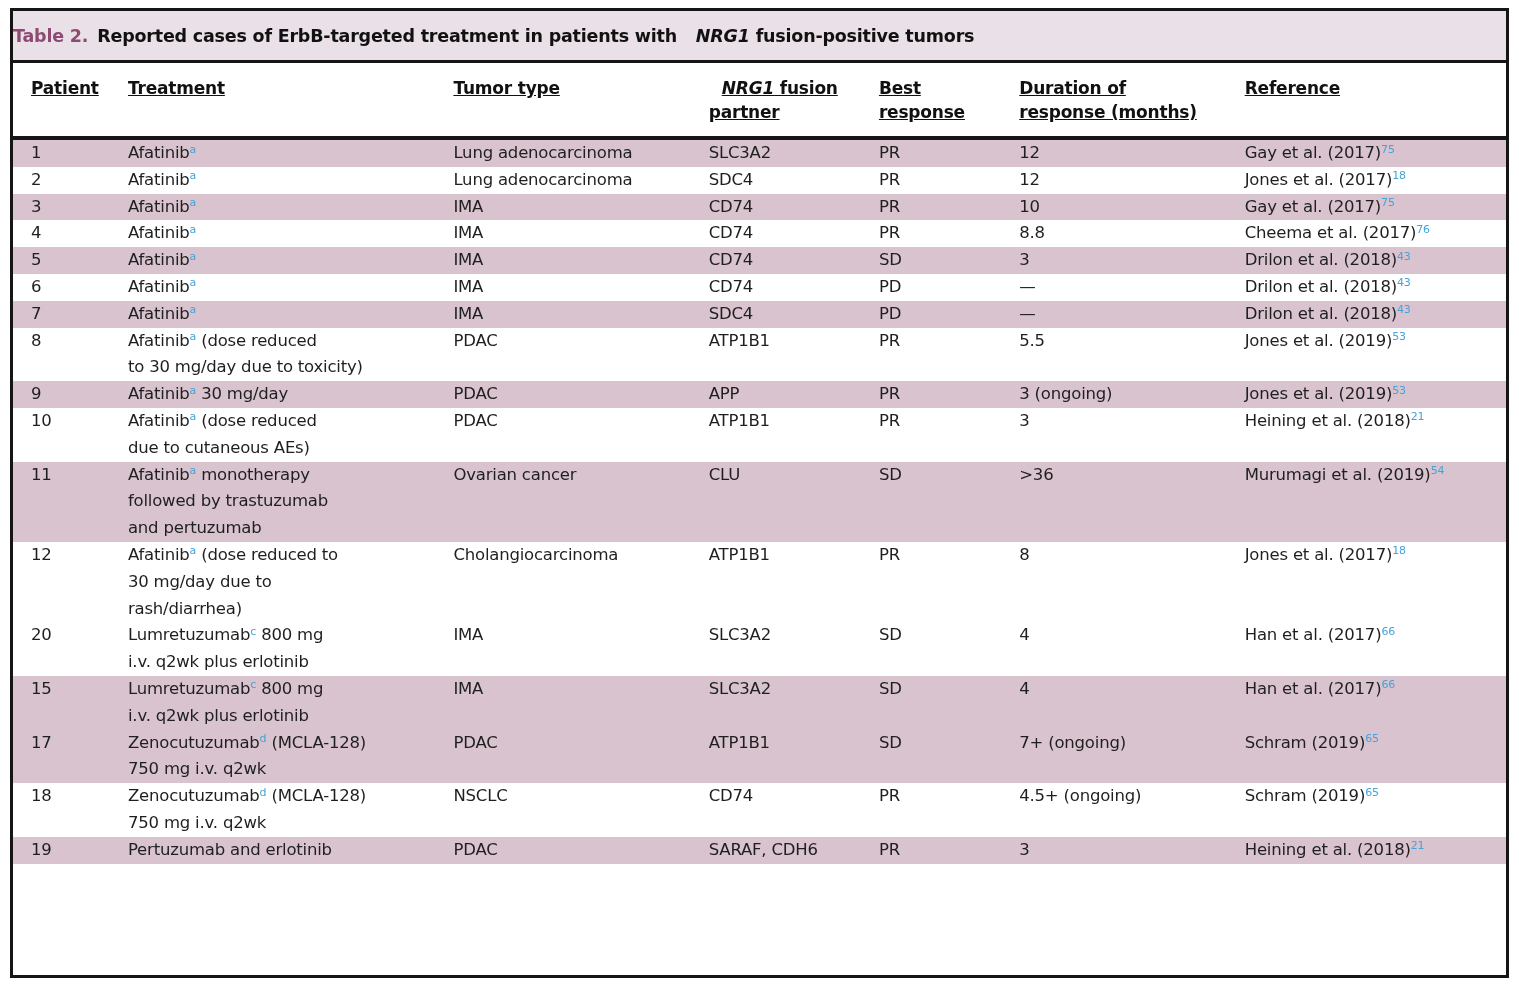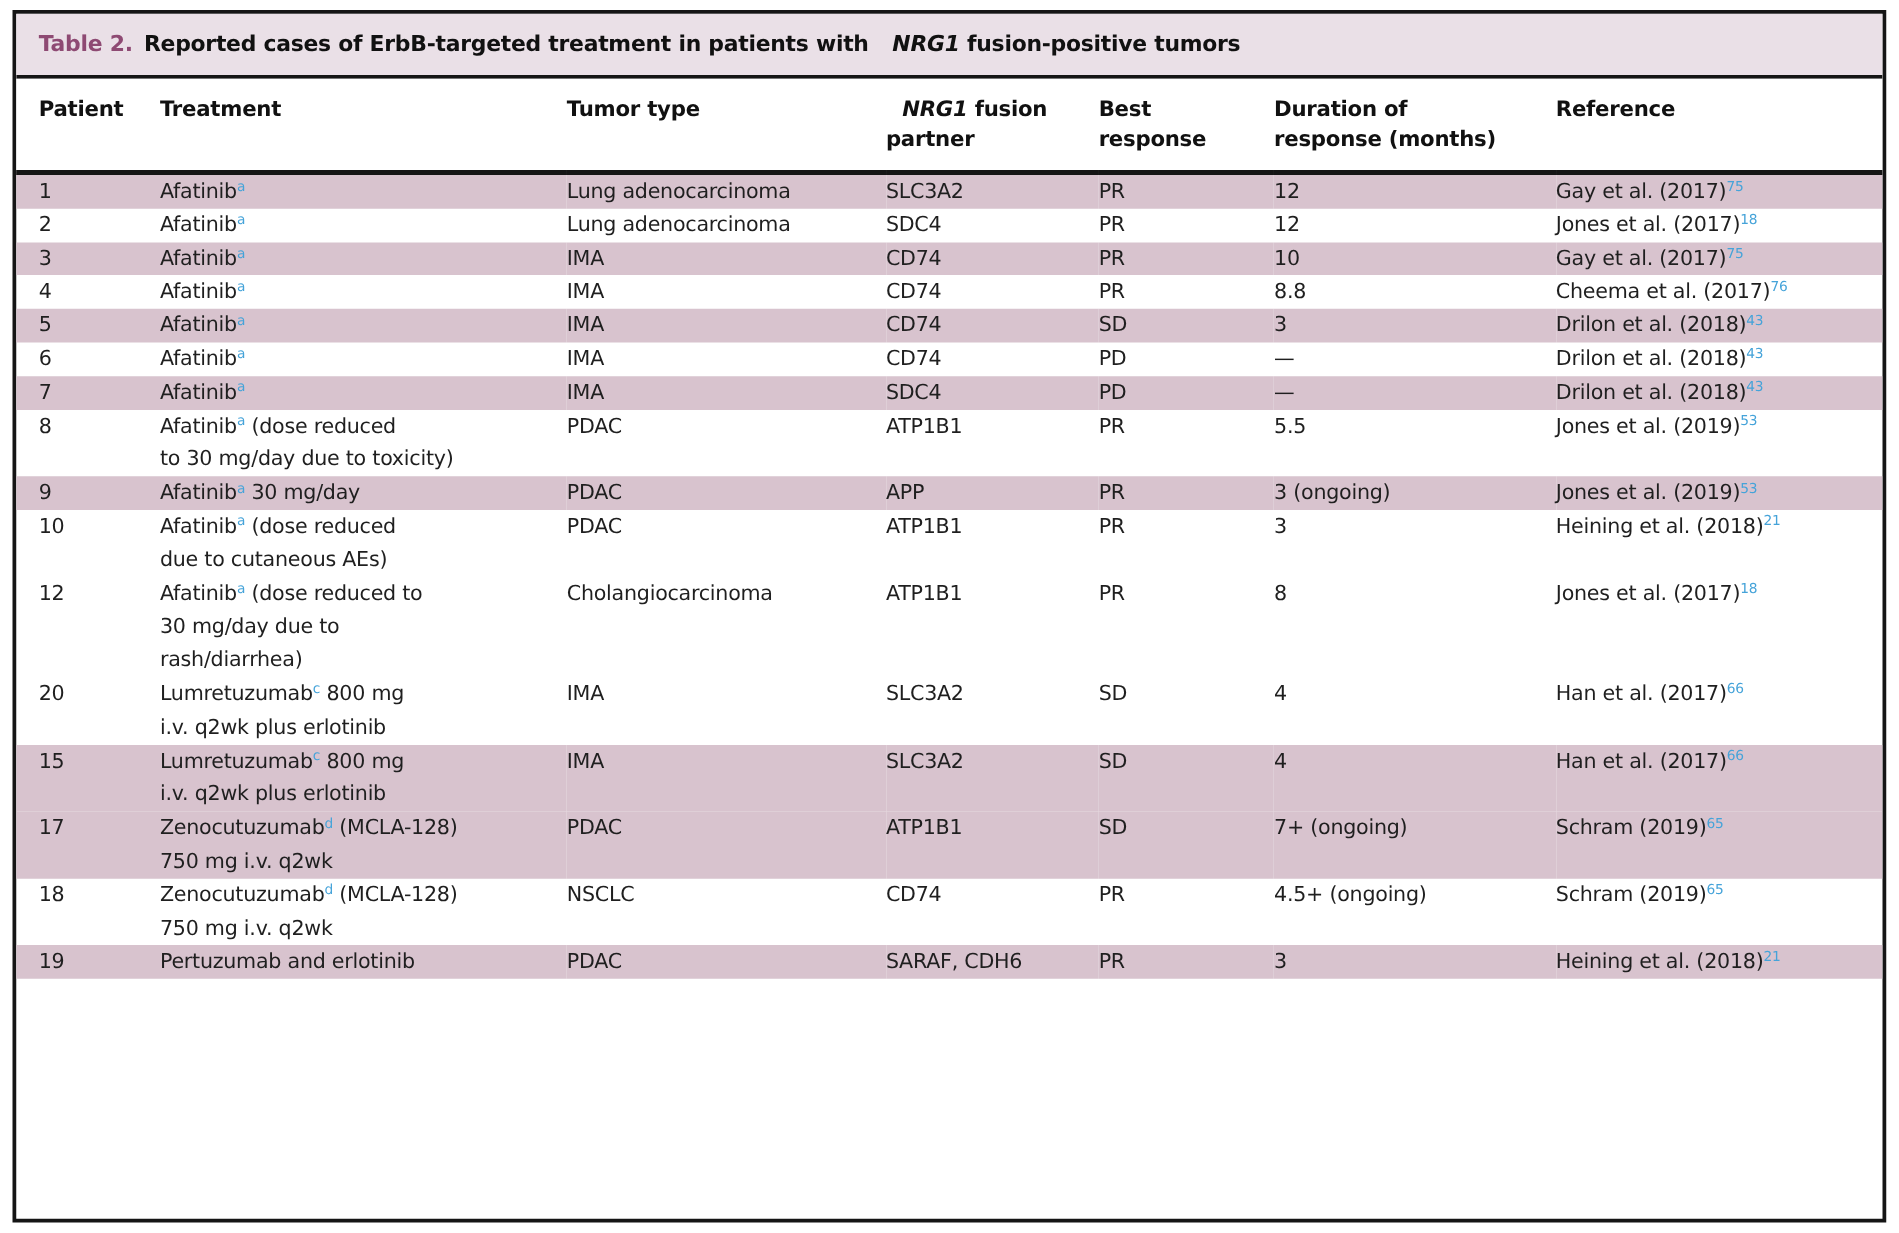--- a/index.html
+++ b/index.html
@@ -14,21 +14,20 @@
     width: 1499px; height: 970px;
     border: 3px solid #151515;
     background: #ffffff;
     overflow: hidden;
   }
   .caption {
     background: #eae0e7;
     border-bottom: 3px solid #151515;
     height: 52px;
     display: flex; align-items: center;
-    padding-left: 18px;
     font-size: 17.5px; font-weight: 700;
     letter-spacing: -0.2px;
     text-align: right;
   }
   .cap-label { color: #8e4a73; margin-right: 9px; white-space: nowrap; }
   .cap-text  { color: #111111; }
   table { border-collapse: collapse; width: 100%; table-layout: fixed; }
   col.c-patient  { width: 7.7%; }
   col.c-treat    { width: 21.8%; }
   col.c-tumor    { width: 17.1%; }
@@ -38,20 +37,21 @@
   col.c-ref      { width: 17.5%; }
   thead th {
     text-align: left; vertical-align: top;
     font-size: 17px; font-weight: 700; color: #111;
     line-height: 24px;
     padding: 13px 8px 12px 0;
     height: 75px;
     background: #ffffff;
     border-bottom: 4px solid #151515;
     letter-spacing: -0.2px;
+    text-decoration: underline;
   }
   thead th:first-child, tbody td:first-child { padding-left: 18px; }
   tbody td {
     vertical-align: top;
     font-size: 16.5px;
     line-height: 26.8px;
     padding: 0 8px 0 0;
     letter-spacing: -0.2px;
   }
   tbody tr.shade { background: #d8c3ce; }
@@ -180,20 +180,29 @@
         </tr>
         <tr>
           <td>10</td>
           <td>Afatinib<sup class="fnote">a</sup> (dose reduced<br>due to cutaneous AEs)</td>
           <td>PDAC</td>
           <td class="fusion">ATP1B1</td>
           <td>PR</td>
           <td>3</td>
           <td>Heining et al. (2018)<sup class="refnum">21</sup></td>
         </tr>
+        <tr class="shade">
+          <td>11</td>
+          <td>Afatinib<sup class="fnote">a</sup> monotherapy<br>followed by trastuzumab<br>and pertuzumab</td>
+          <td>Ovarian cancer</td>
+          <td class="fusion">CLU</td>
+          <td>SD</td>
+          <td>&gt;36</td>
+          <td>Murumagi et al. (2019)<sup class="refnum">54</sup></td>
+        </tr>
         <tr>
           <td>12</td>
           <td>Afatinib<sup class="fnote">a</sup> (dose reduced to<br>30 mg/day due to<br>rash/diarrhea)</td>
           <td>Cholangiocarcinoma</td>
           <td class="fusion">ATP1B1</td>
           <td>PR</td>
           <td>8</td>
           <td>Jones et al. (2017)<sup class="refnum">18</sup></td>
         </tr>
         <tr>

